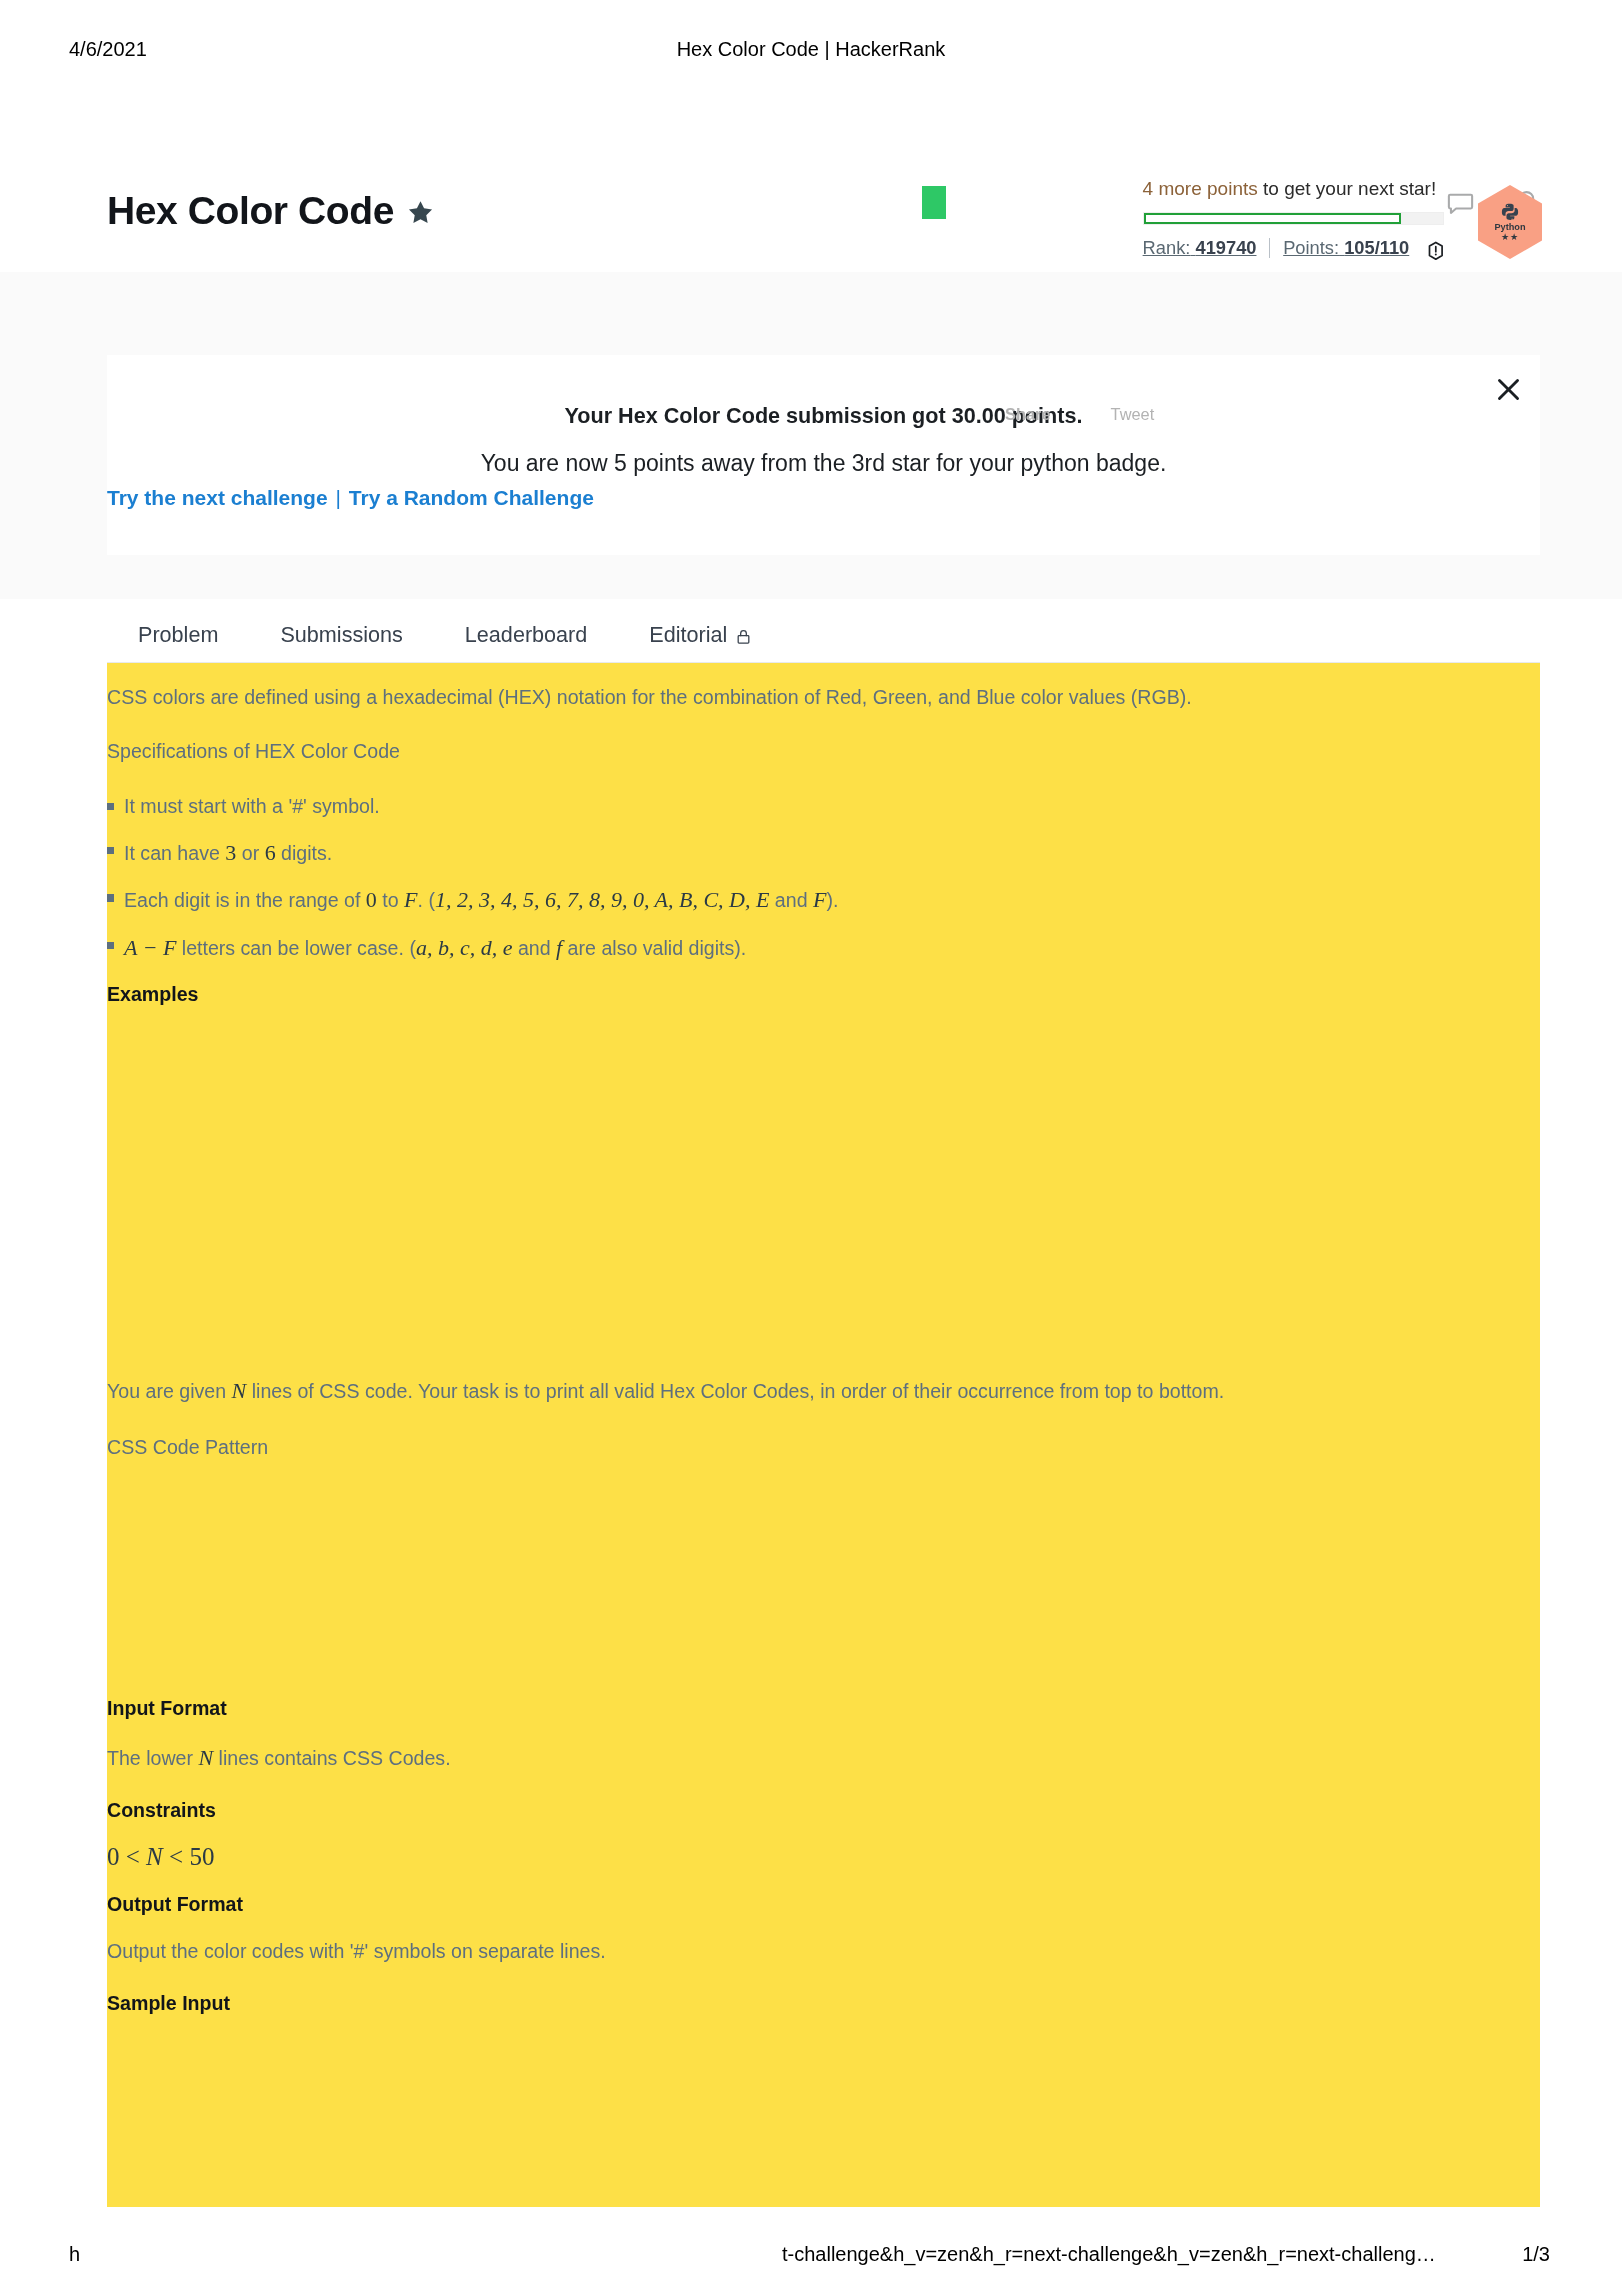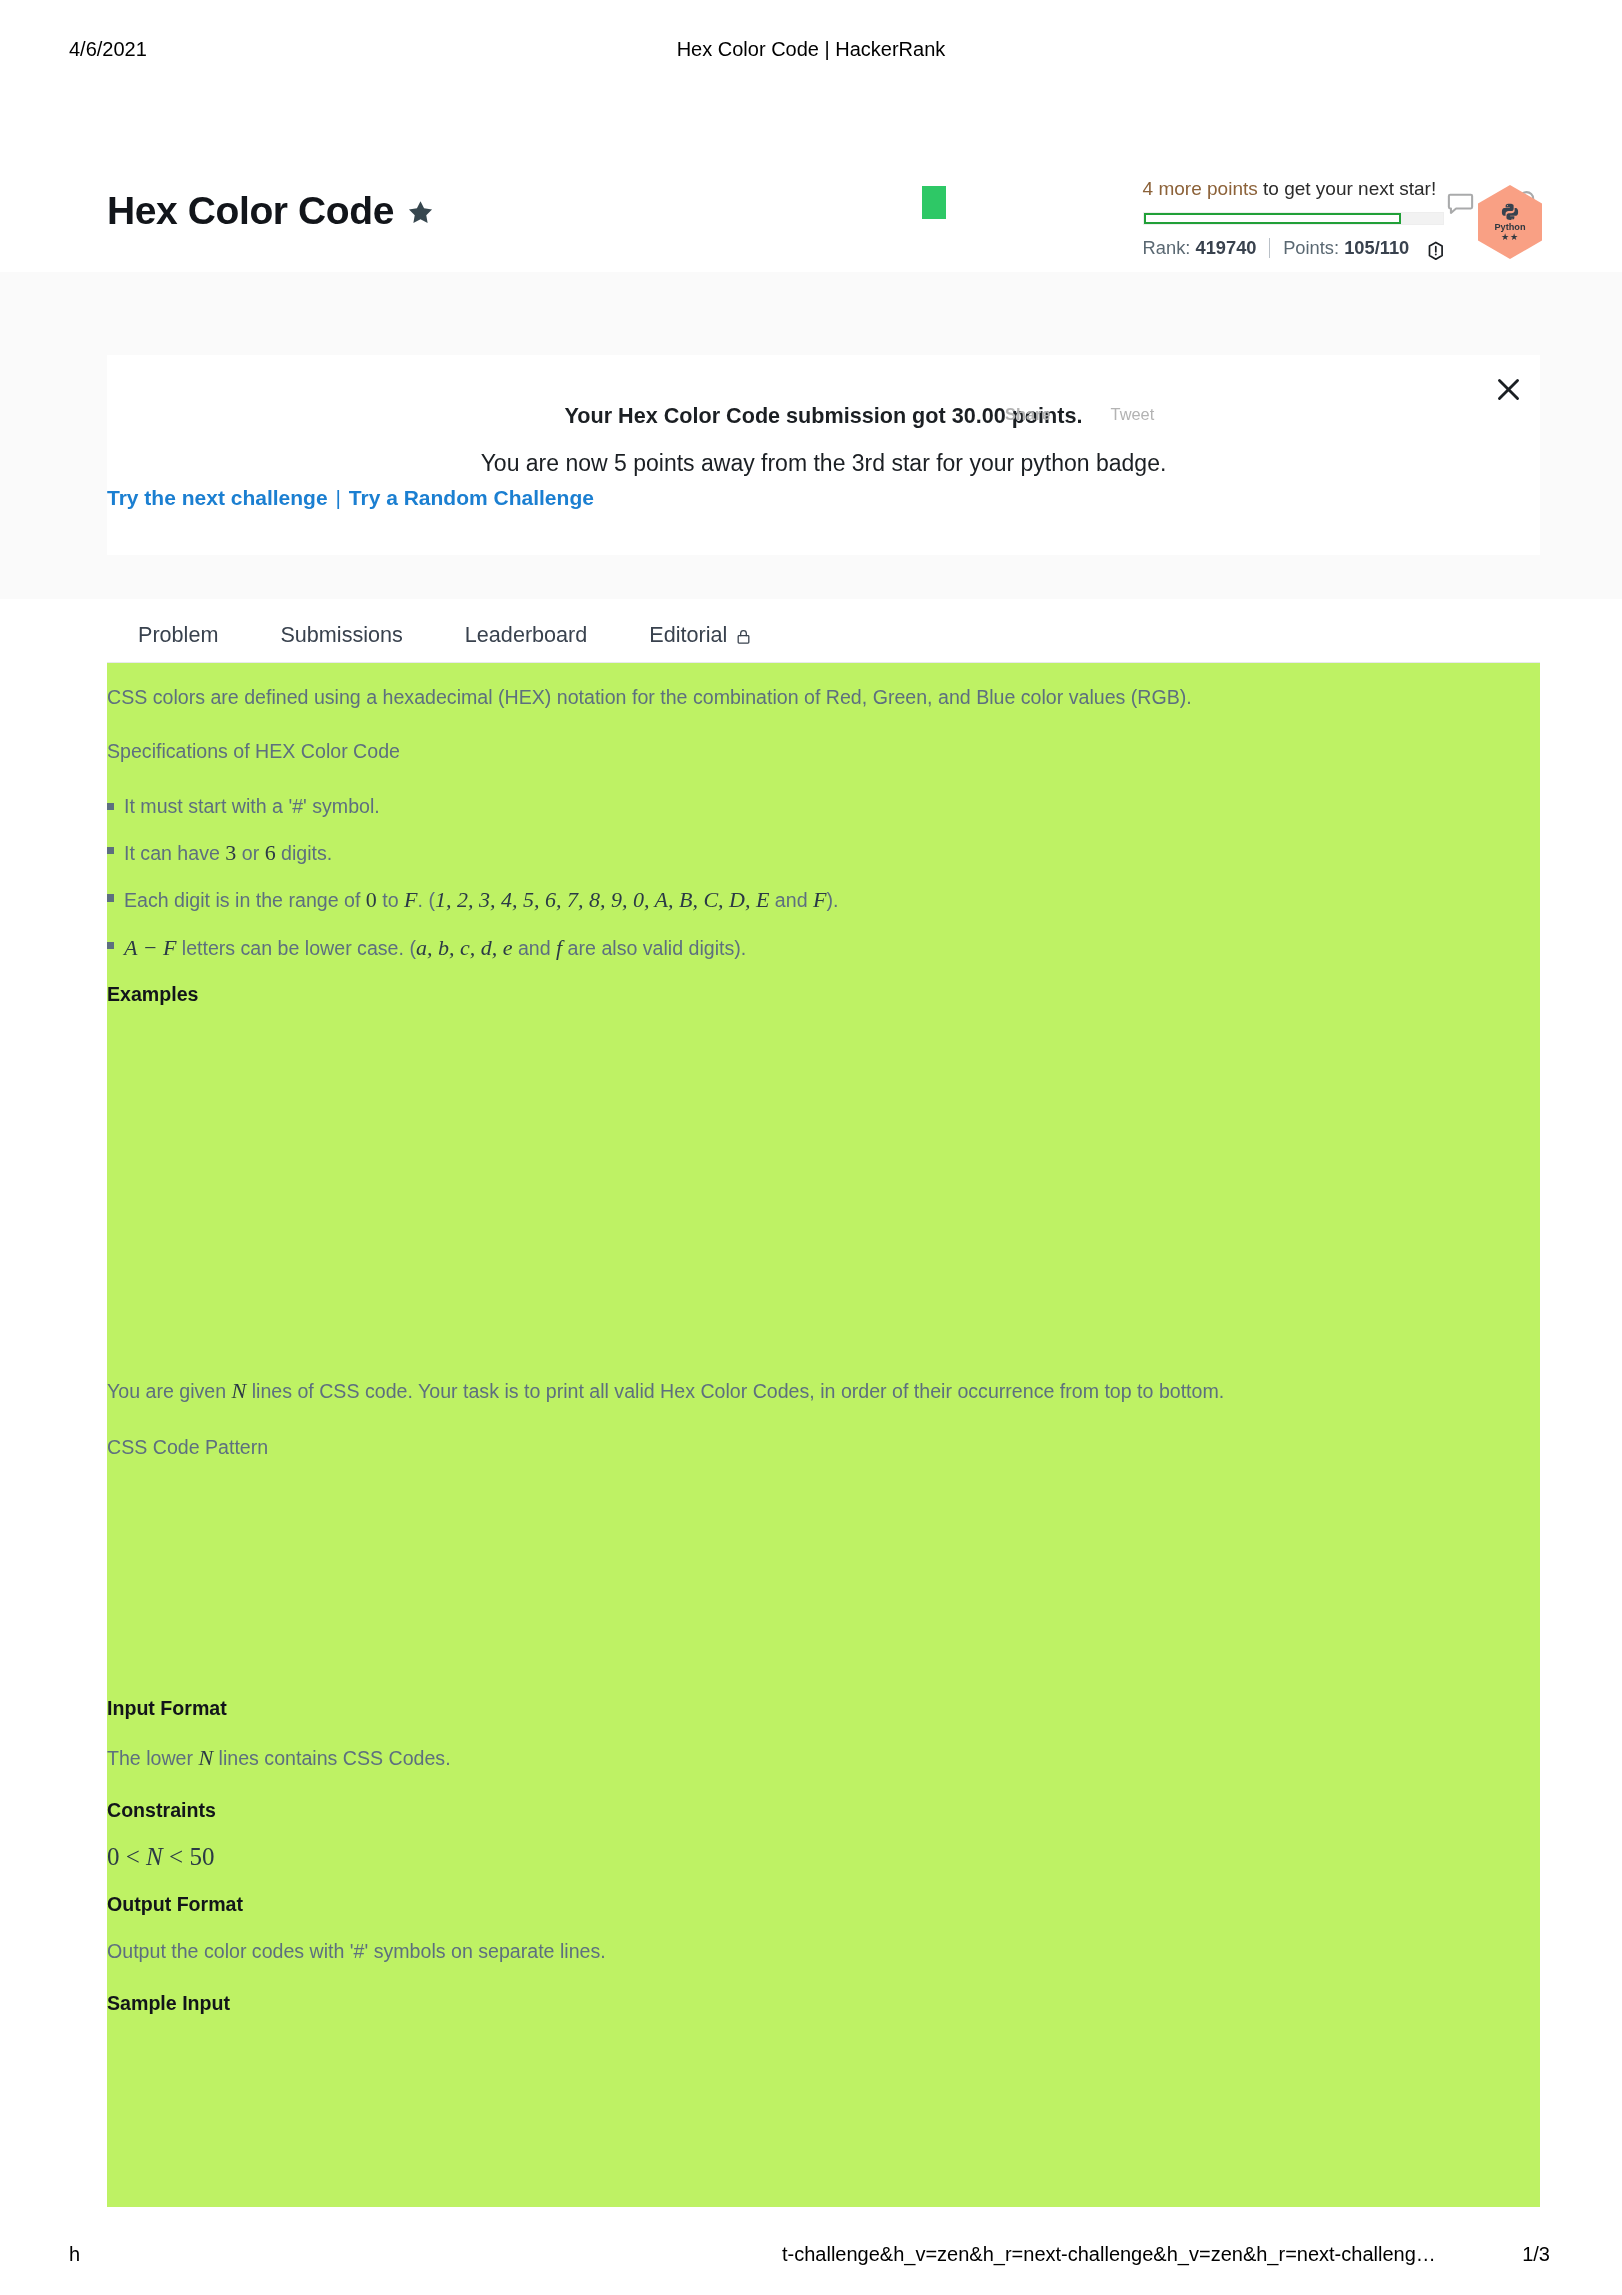--- a/index.html
+++ b/index.html
@@ -162,20 +162,21 @@
     border: 2px solid #21a038;
     background: #ffffff;
   }
   .ch-rankline {
     margin-top: 12.4px;
     font-size: 18.3px;
     color: #5a6872;
     display: flex;
     align-items: center;
     white-space: nowrap;
+    text-decoration: underline;
   }
   .ch-rankline b { color: #39424e; }
   .ch-rankline .sep {
     display: inline-block;
     width: 0.7px;
     height: 19.6px;
     background: #b9c0c7;
     margin: 0 13px;
   }
   .info-icon {
@@ -344,21 +345,21 @@
     background: #e8eaec;
   }
 
   
   .content-panel {
     position: absolute;
     top: 663px;
     left: 107px;
     width: 1433px;
     height: 1544px;
-    background: #bef264;
+    background: #fde047;
   }
   .content-inner {
     position: absolute;
     top: 0;
     left: 0;
     width: 1433px;
     padding: 19.6px 0 0 0;
   }
   .para {
     font-size: 19.6px;

